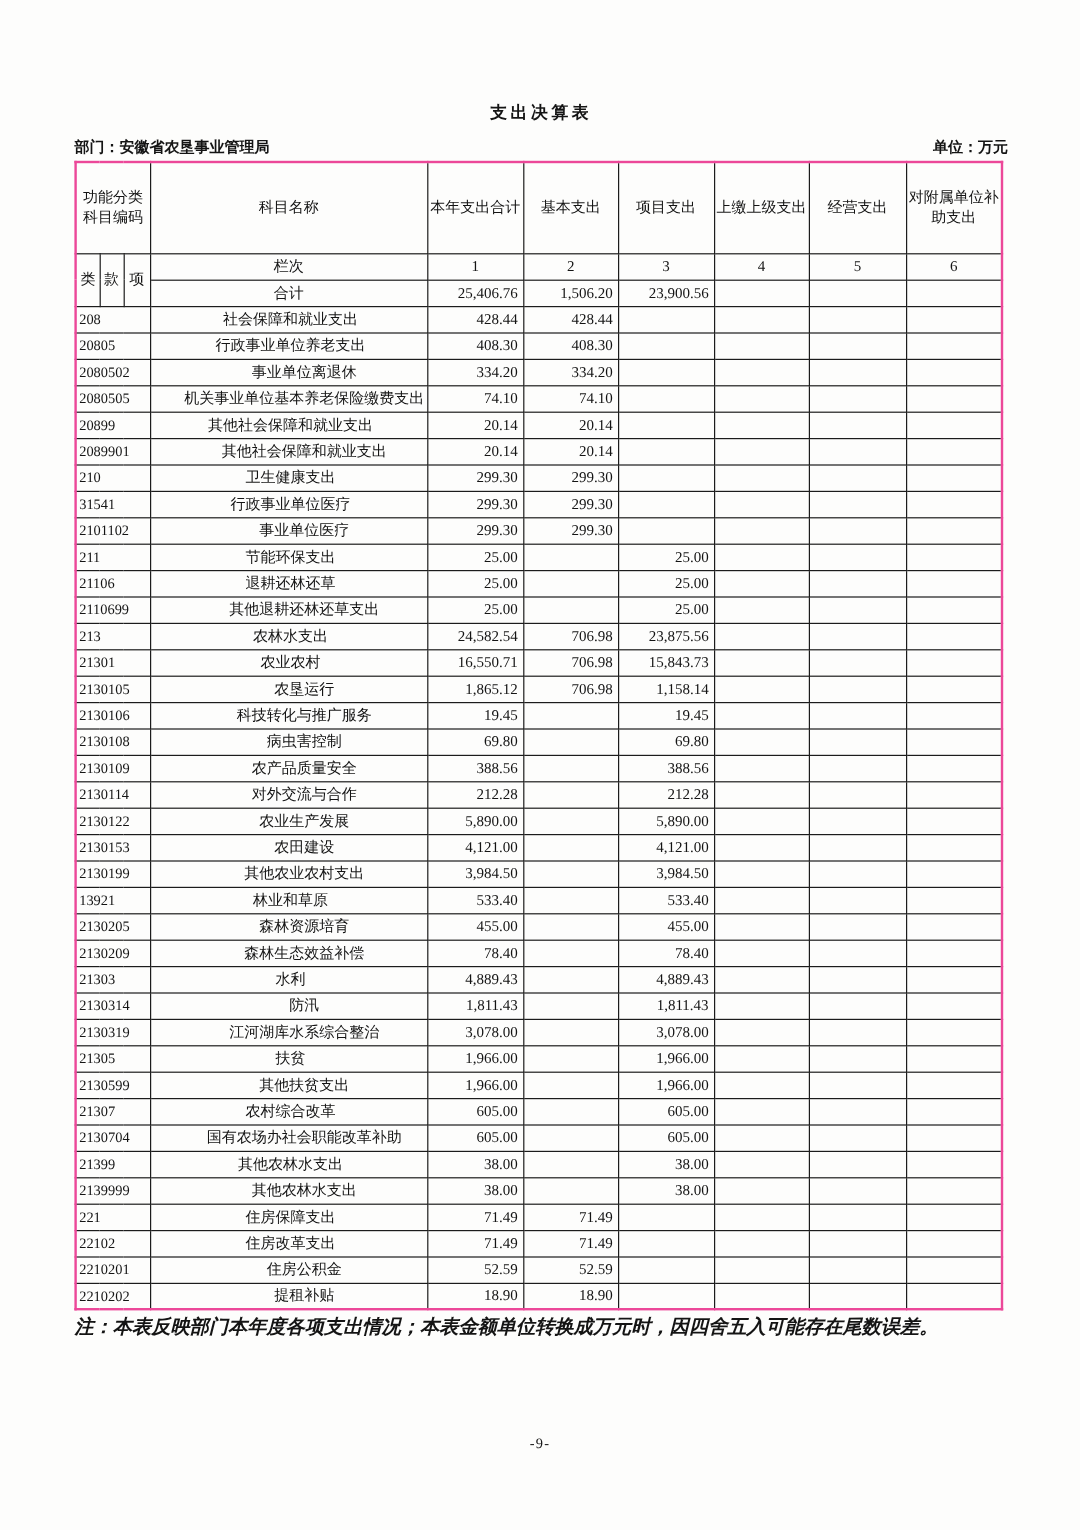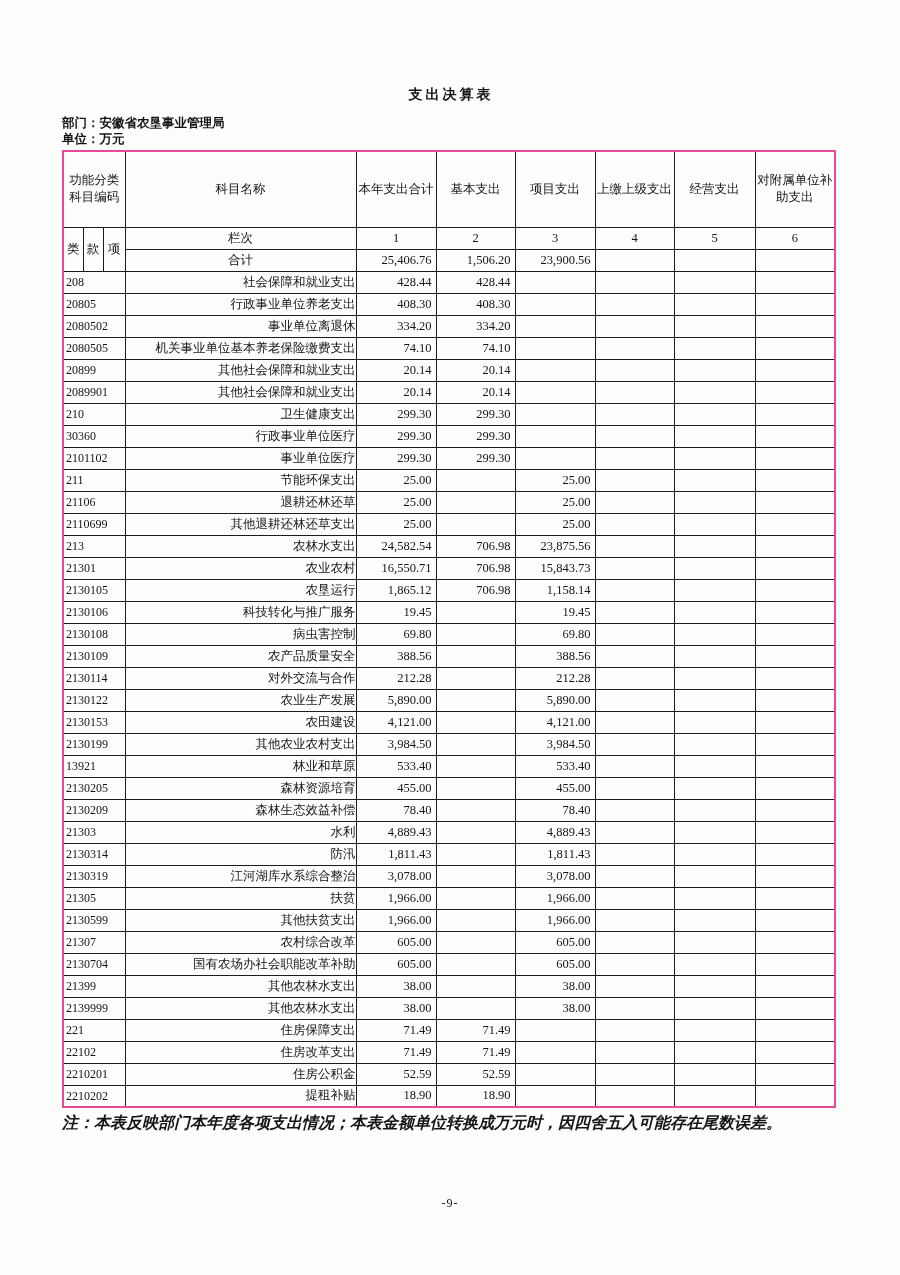--- a/index.html
+++ b/index.html
@@ -27,21 +27,20 @@
     margin-top:7px;
     line-height:16px;
   }
   .meta-row{
     display:flex;
     justify-content:space-between;
     font-size:12.5px;
     font-weight:bold;
     margin-top:9px;
     line-height:16px;
-    flex-direction:column;
   }
   table{
     border-collapse:collapse;
     table-layout:fixed;
     width:774px;
     margin-top:3px;
   }
   td,th{
     border:1px solid #1c1c1c;
     padding:0;
@@ -50,21 +49,21 @@
     vertical-align:middle;
     overflow:hidden;
     line-height:1.35;
   }
   table{border:2px solid #ec4899;}
   th.col-head{text-align:center;font-weight:normal;}
   .head-row{height:76px;}
   .mid-row{height:22px;}
   tbody tr{height:22px;}
   td.code{text-align:left;padding-left:2px;font-size:12px;white-space:nowrap;}
-  td.name{text-align:right;padding-left:3px;white-space:nowrap;margin-top:22px;}
+  td.name{text-align:center;padding-left:3px;white-space:nowrap;margin-top:22px;}
   td.name.indent{padding-left:26px;}
   td.val{text-align:right;padding-right:4px;white-space:nowrap;}
   td.center{text-align:center;}
   .code-head-line{display:block;text-align:center;}
   .note{
     font-size:16px;
     font-weight:bold;
     margin-top:7px;
     line-height:15px;
     font-style:italic;
@@ -205,21 +204,21 @@
     <td class="code" colspan="3">210</td>
     <td class="name">卫生健康支出</td>
     <td class="val">299.30</td>
     <td class="val">299.30</td>
     <td class="val"></td>
     <td class="val"></td>
     <td class="val"></td>
     <td class="val"></td>
   </tr>
         <tr>
-    <td class="code" colspan="3">30360</td>
+    <td class="code" colspan="3">31541</td>
     <td class="name">行政事业单位医疗</td>
     <td class="val">299.30</td>
     <td class="val">299.30</td>
     <td class="val"></td>
     <td class="val"></td>
     <td class="val"></td>
     <td class="val"></td>
   </tr>
         <tr>
     <td class="code" colspan="3">2101102</td>

